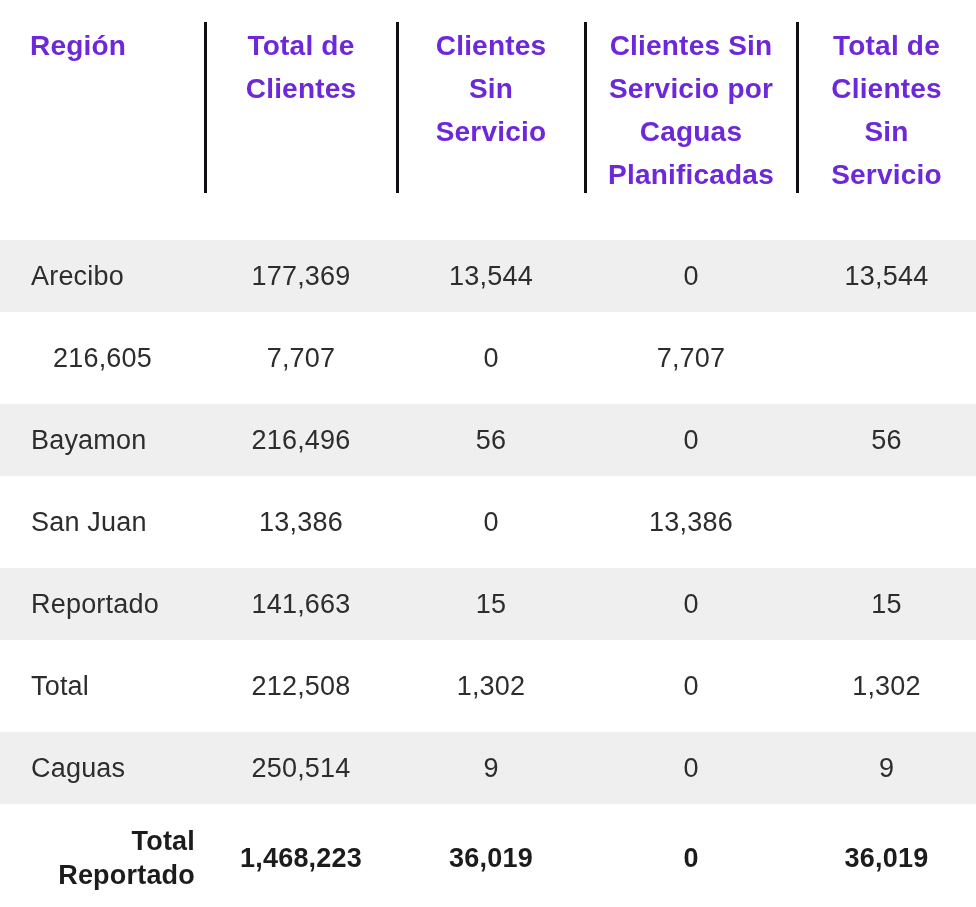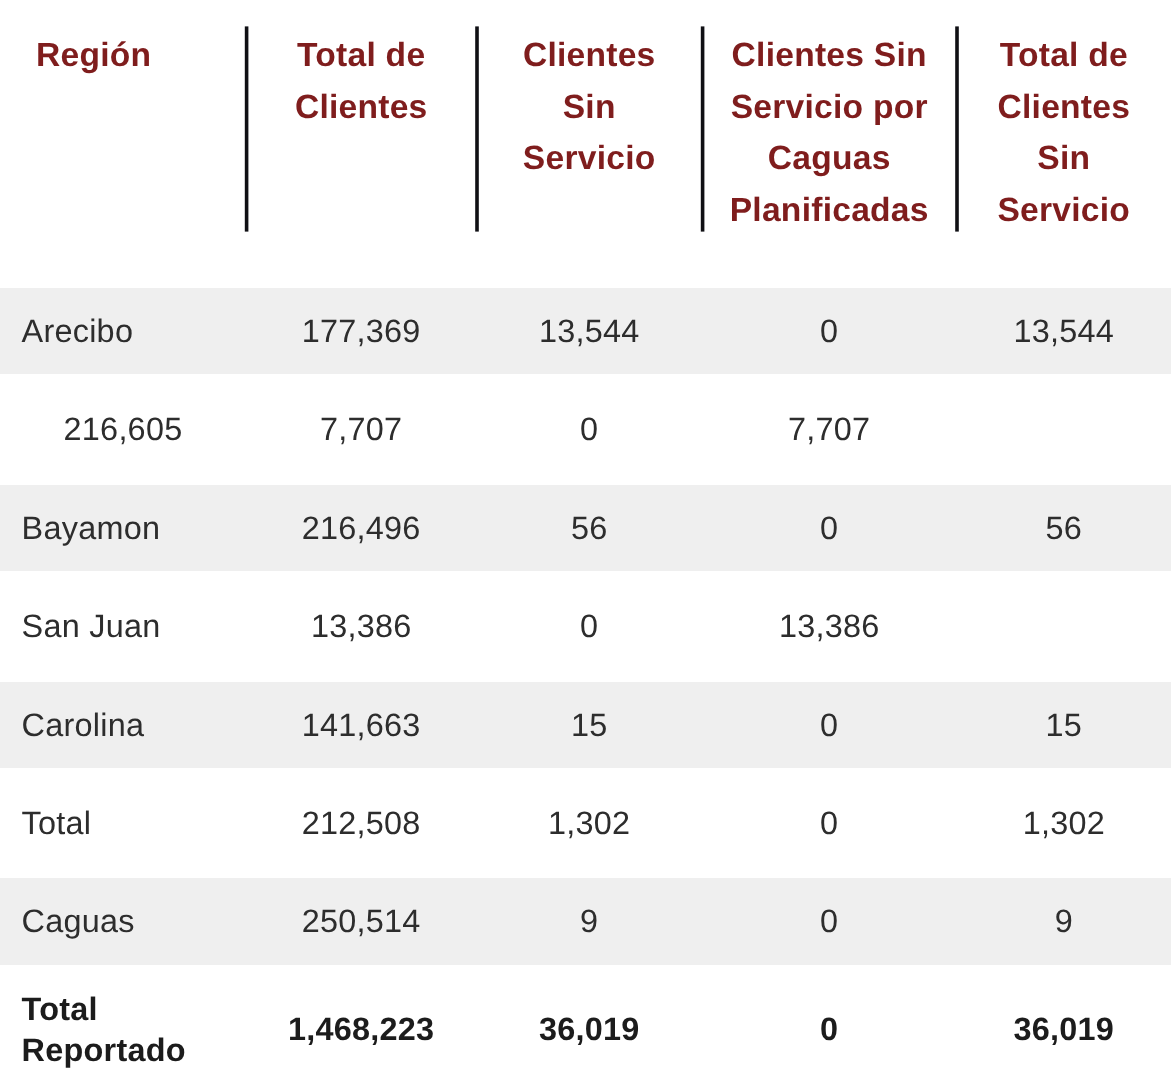--- a/index.html
+++ b/index.html
@@ -21,21 +21,21 @@
     display: grid;
     grid-template-columns: 205px 192px 188px 212px 179px;
     height: 235px;
   }
   .th {
     padding-top: 24px;
     text-align: center;
     font-weight: bold;
     font-size: 28px;
     line-height: 43px;
-    color: #7f1d1d;
+    color: #6d28d9;
     white-space: pre-line;
     letter-spacing: 0.2px;
   }
   .th-region {
     text-align: left;
     padding-left: 30px;
   }
   .header-divider {
     position: absolute;
     top: 22px;
@@ -63,21 +63,22 @@
   .td {
     display: flex;
     align-items: center;
     justify-content: center;
     font-size: 27px;
     color: #2D2D2D;
     letter-spacing: 0.2px;
   }
   .td-region {
     justify-content: flex-start;
-    padding-left: 18px;
+    padding-left: 31px;
+    text-align: right;
   }
   .trow-total {
     height: 98px;
   }
   .trow-total .td {
     font-weight: bold;
     color: #1C1C1C;
   }
   .trow-total .td-region {
     line-height: 34px;
@@ -133,21 +134,21 @@
         <div class="td">0</div>
         <div class="td">56</div>
       </div>
       <div class="trow">
         <div class="td td-region">San Juan</div>
         <div class="td">13,386</div>
         <div class="td">0</div>
         <div class="td">13,386</div>
       </div>
       <div class="trow">
-        <div class="td td-region">Carolina</div>
+        <div class="td td-region">Reportado</div>
         <div class="td">141,663</div>
         <div class="td">15</div>
         <div class="td">0</div>
         <div class="td">15</div>
       </div>
       <div class="trow">
         <div class="td td-region">Total</div>
         <div class="td">212,508</div>
         <div class="td">1,302</div>
         <div class="td">0</div>

